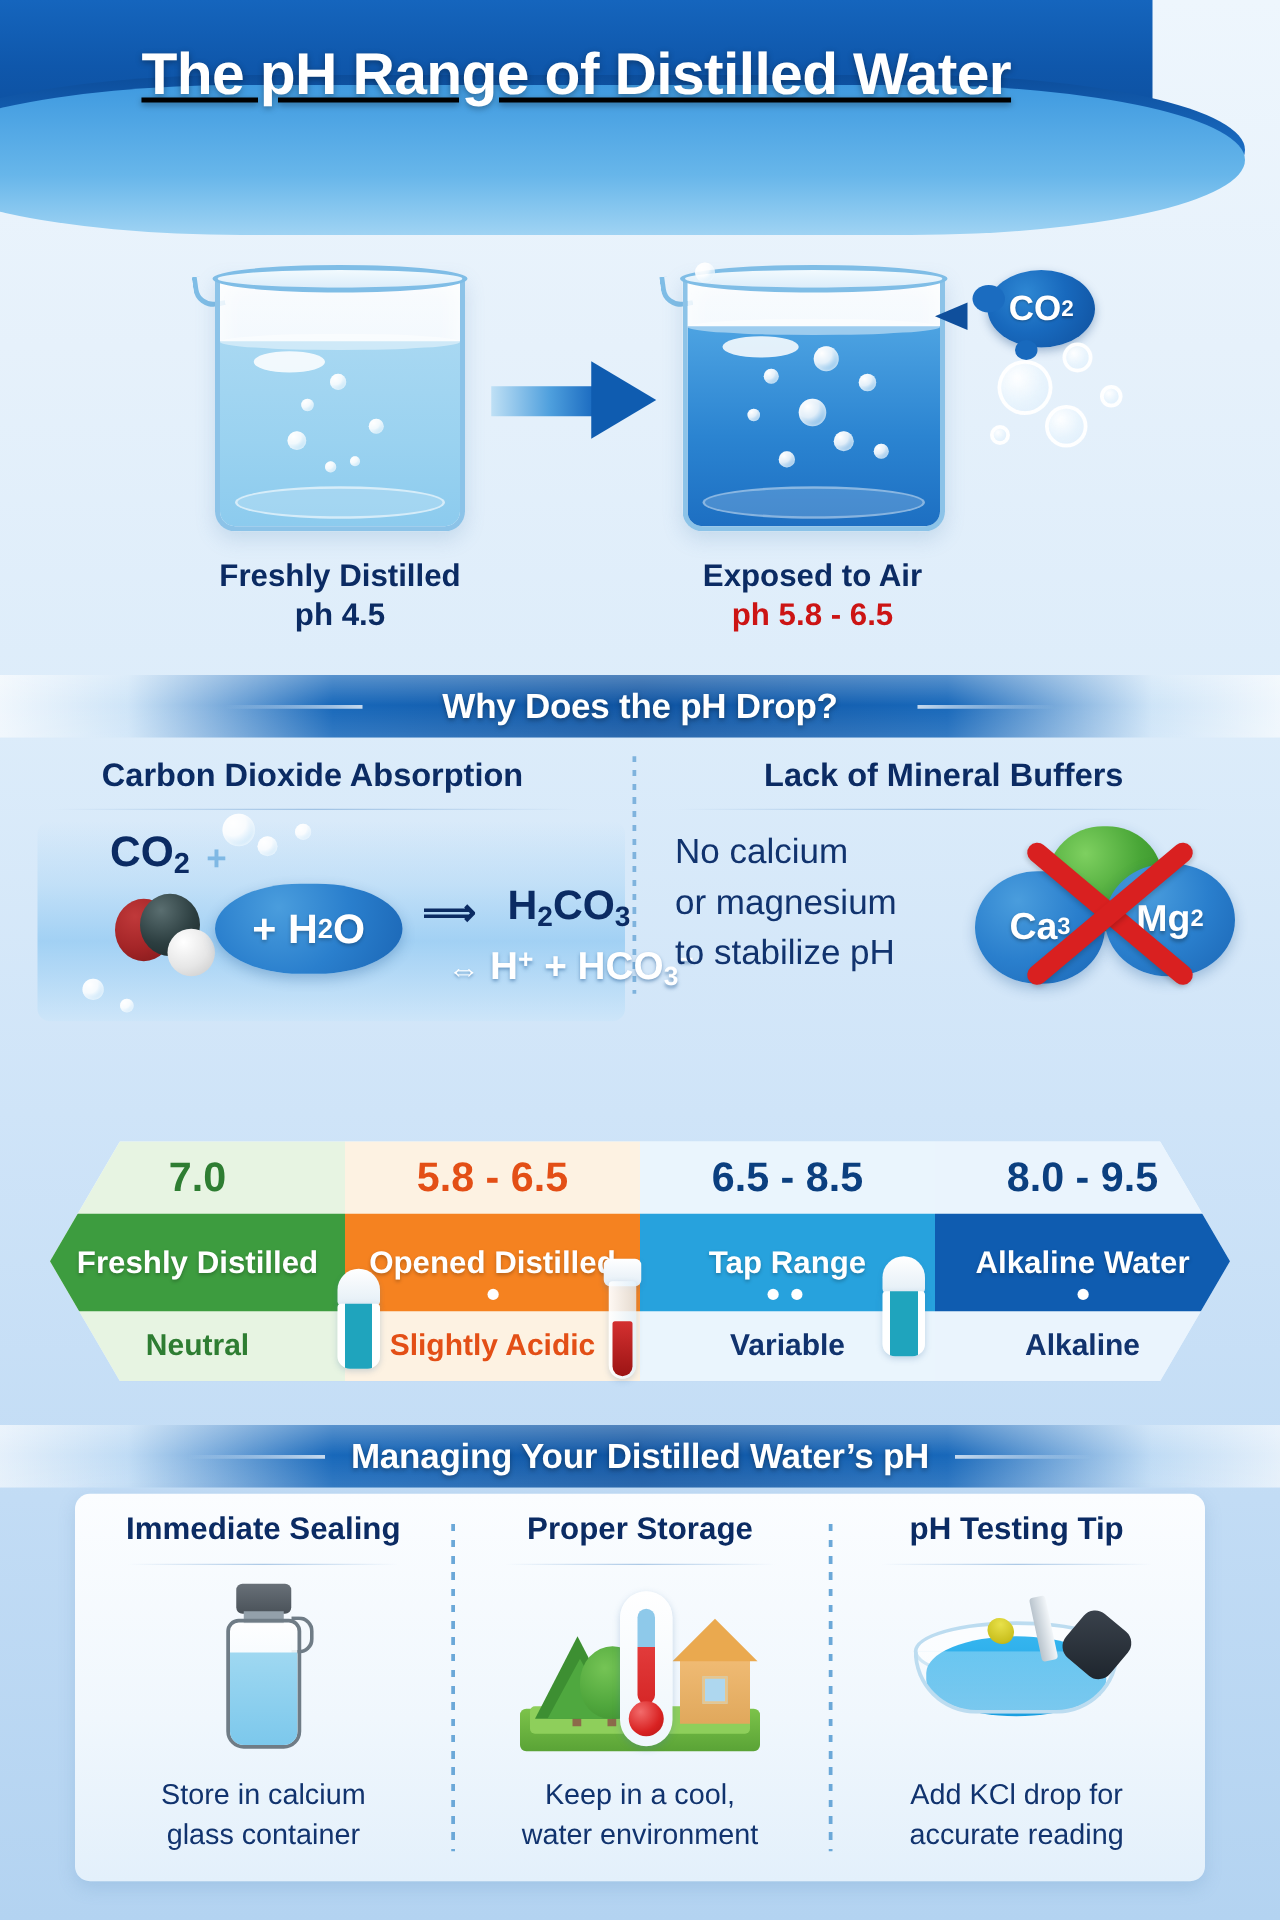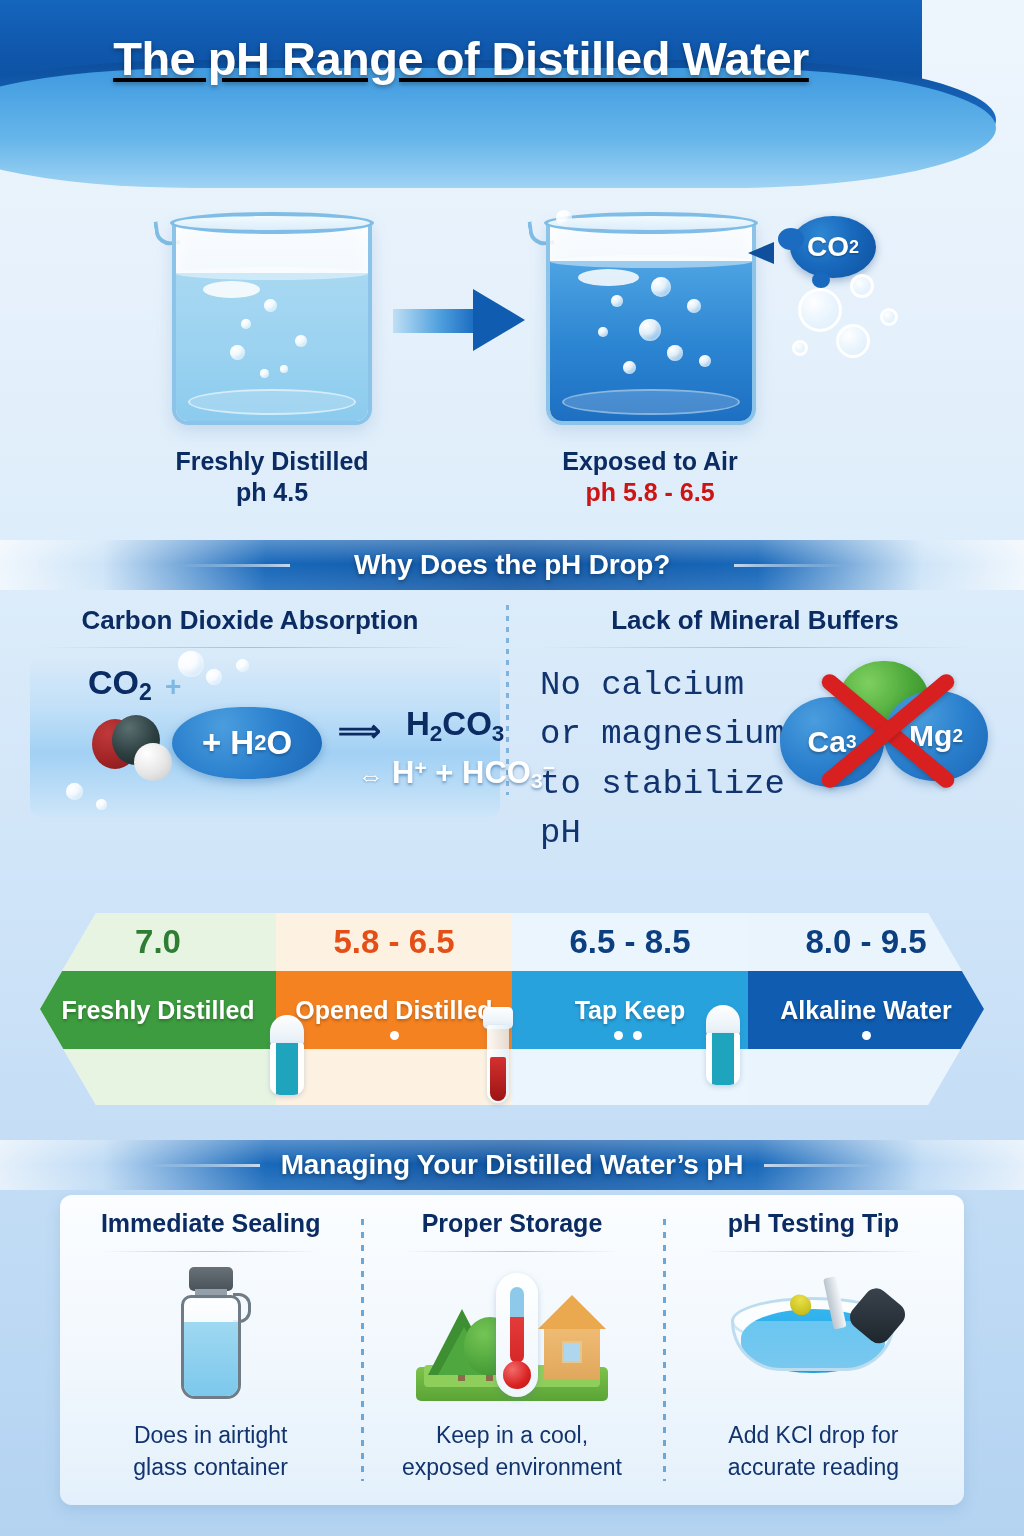--- a/index.html
+++ b/index.html
@@ -234,21 +234,21 @@
     font-size:30px; font-weight:bold; line-height:20px;
   }
   .eq-h2co3{ left:406px; top:110px; font-size:33px; }
   .eq-arrow2{ position:absolute; left:358px; top:166px; color:#ffffff; font-size:26px; font-weight:bold;
               text-shadow:0 1px 2px rgba(60,110,160,.5); }
   .eq-hco3{ left:392px; top:160px; font-size:31px; color:#ffffff;
             text-shadow:0 2px 3px rgba(40,95,150,.55); }
 
   .mineral-text{
     position:absolute; left:540px; top:66px; width:250px;
-    color:#11336e; font-size:34px; line-height:1.45;font-family:Liberation Mono, monospace;
+    color:#11336e; font-size:28px; line-height:1.45;
   }
   .mol-group{ position:absolute; left:780px; top:66px; width:200px; height:130px; }
   .mol-group .ball{
     position:absolute; border-radius:50%/52%;
     display:flex; align-items:center; justify-content:center;
     color:#fff; font-weight:bold; font-size:30px;
     text-shadow:0 2px 3px rgba(0,0,0,.3);
     box-shadow:0 4px 10px rgba(25,85,150,.3);
   }
   .mol-group .ball sup{ font-size:19px; vertical-align:.55em; }
@@ -569,27 +569,41 @@
           </div>
         <div class="ph-row names" id="ph-names">
             <div class="ph-cell" style="background: rgb(61, 156, 63);">
               <span class="ph-name">Freshly Distilled</span>
             </div>
             <div class="ph-cell" style="background: rgb(245, 130, 32);">
               <span class="ph-name">Opened Distilled</span>
               <i class="dot d1"></i>
             </div>
             <div class="ph-cell" style="background: rgb(39, 162, 221);">
-              <span class="ph-name">Tap Keep</span>
+              <span class="ph-name">Tap Range</span>
               <i class="dot d2a"></i>
               <i class="dot d2b"></i>
             </div>
             <div class="ph-cell" style="background: rgb(15, 92, 176);">
               <span class="ph-name">Alkaline Water</span>
               <i class="dot d1"></i>
+            </div>
+          </div>
+        <div class="ph-row descs" id="ph-descs">
+            <div class="ph-cell">
+              <span class="ph-desc" style="color: rgb(46, 125, 50);">Neutral</span>
+            </div>
+            <div class="ph-cell">
+              <span class="ph-desc" style="color: rgb(227, 79, 22);">Slightly Acidic</span>
+            </div>
+            <div class="ph-cell">
+              <span class="ph-desc" style="color: rgb(17, 51, 110);">Variable</span>
+            </div>
+            <div class="ph-cell">
+              <span class="ph-desc" style="color: rgb(17, 51, 110);">Alkaline</span>
             </div>
           </div>
       </div>
     </div>
     <div class="vial" style="left:268px;top:120px;">
       <div class="cap"></div>
       <div class="body"></div>
     </div>
     <div class="tube" style="left:483px;top:112px;">
       <div class="cap"></div>
@@ -619,21 +633,21 @@
           <div class="bottle">
             <div class="cap"></div>
             <div class="neck"></div>
             <div class="handle"></div>
             <div class="glass">
               <div class="water"></div>
             </div>
           </div>
         </div>
         <div class="ctext">
-          <div>Does in airtight</div>
+          <div>Store in calcium</div>
           <div>glass container</div>
         </div>
       </div>
 
       <div class="mcol">
         <div class="ctitle">Proper Storage</div>
         <div class="chr"></div>
         <div class="art">
           <div class="land">
             <div class="ground"></div>
@@ -647,21 +661,21 @@
             <div class="roof"></div>
             <div class="win"></div>
             <div class="therm">
               <div class="thermcol"></div>
               <div class="bulb"></div>
             </div>
           </div>
         </div>
         <div class="ctext">
           <div>Keep in a cool,</div>
-          <div>exposed environment</div>
+          <div>water environment</div>
         </div>
       </div>
 
       <div class="mcol">
         <div class="ctitle">pH Testing Tip</div>
         <div class="chr"></div>
         <div class="art">
           <div class="dish">
             <div class="rim"></div>
             <div class="liq"></div>

